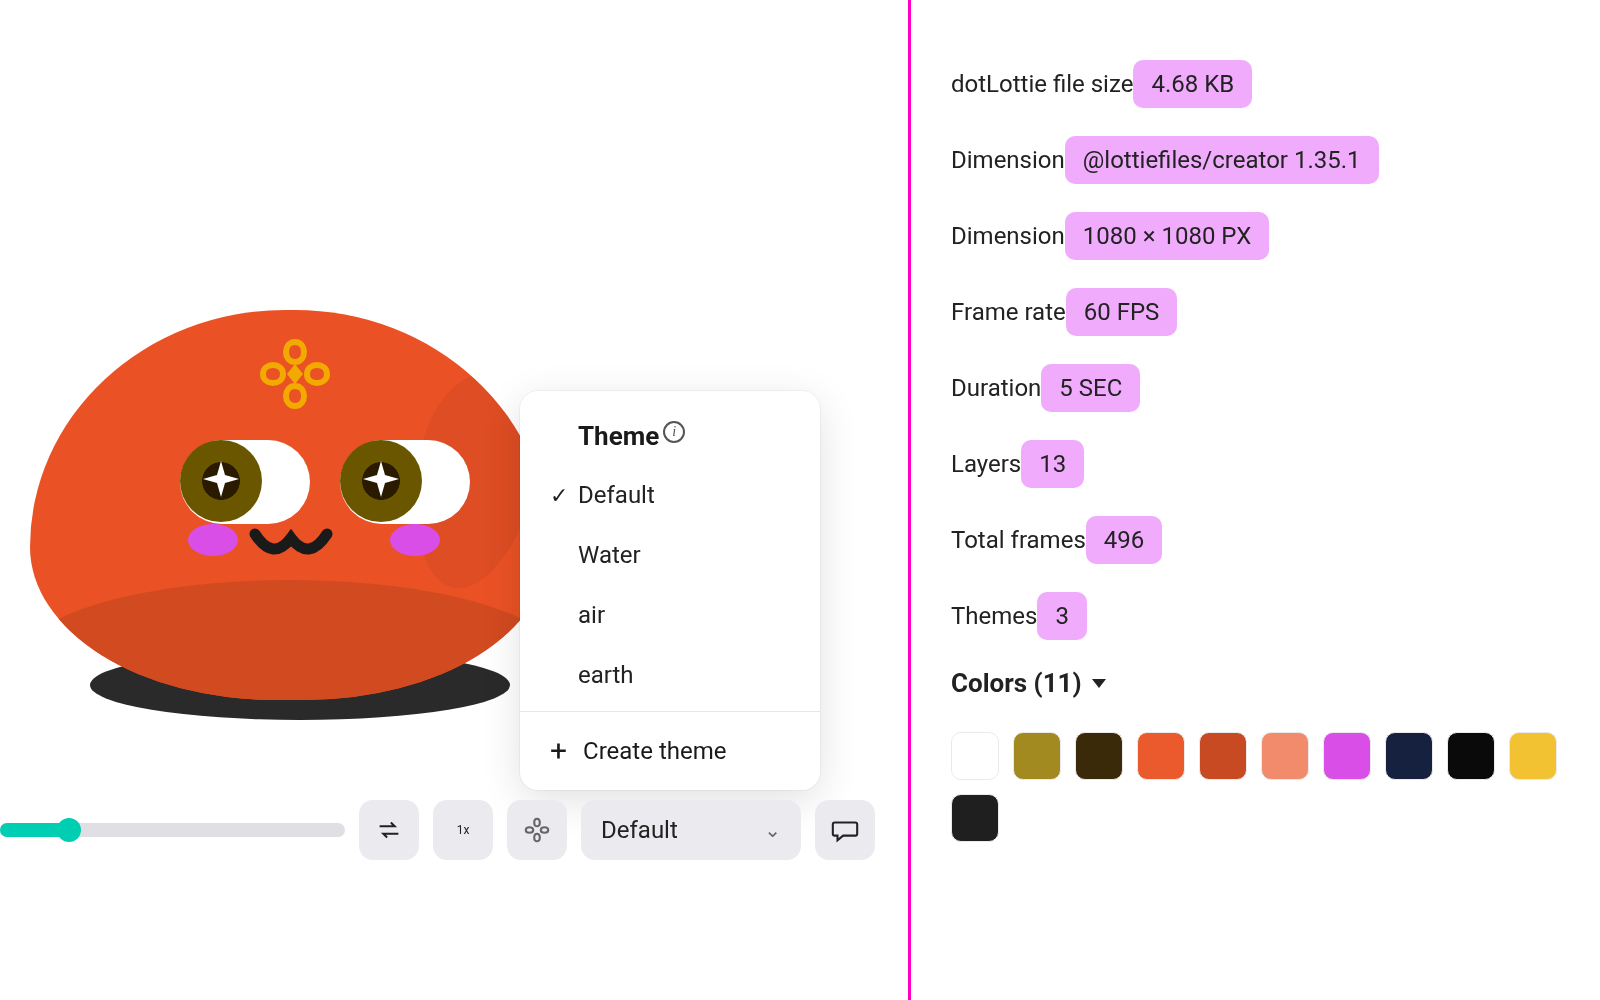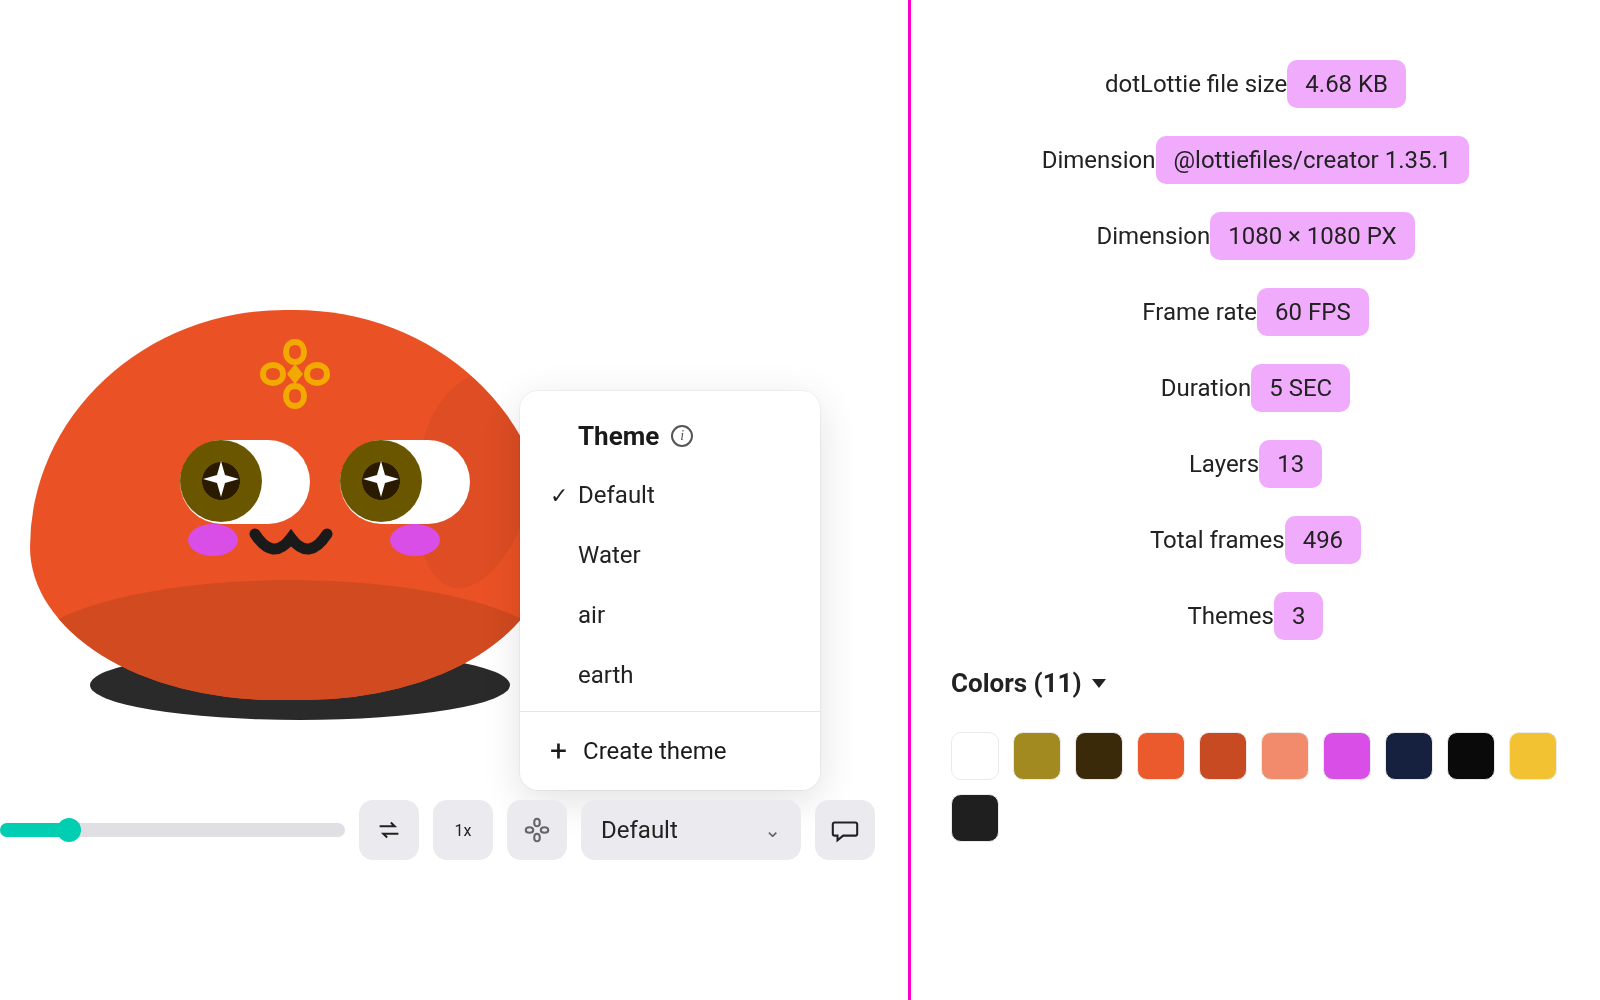--- a/index.html
+++ b/index.html
@@ -3,39 +3,39 @@
 <meta charset="utf-8">
 <style>
   * { box-sizing: border-box; margin: 0; padding: 0; }
   html, body { width: 1600px; height: 1000px; font-family: -apple-system, BlinkMacSystemFont, "Segoe UI", Roboto, Helvetica, Arial, sans-serif; color: #1a1a1a; background: #ffffff; overflow: hidden; }
   .app { display: flex; width: 100%; height: 100%; }
   .canvas-pane { position: relative; width: 908px; height: 100%; background: #ffffff; }
   .right-pane { flex: 1; height: 100%; border-left: 3px solid #ff00c8; padding: 60px 40px 0 40px; overflow-y: auto; }
   .section-header { display: flex; align-items: center; gap: 10px; margin-bottom: 34px; cursor: pointer; }
   .section-title { font-size: 26px; font-weight: 700; color: #222; }
   .caret-down { width: 0; height: 0; border-left: 7px solid transparent; border-right: 7px solid transparent; border-top: 9px solid #222; }
-  .spec-row { display: flex; align-items: center; justify-content: center; margin-bottom: 28px; }
+  .spec-row { display: flex; align-items: center; justify-content: flex-start; margin-bottom: 28px; }
   .spec-label { font-size: 24px; color: #222; font-weight: 400; }
   .pill { background: #f0abfc; border-radius: 10px; padding: 10px 18px; font-size: 24px; color: #222; font-weight: 400; }
   .colors-grid { display: flex; flex-wrap: wrap; gap: 14px; margin-top: 10px; }
   .swatch { width: 48px; height: 48px; border-radius: 10px; border: 1px solid #eaeaea; cursor: pointer; }
   
   .toolbar { position: absolute; bottom: 140px; left: 0; right: 0; height: 60px; display: flex; align-items: center; gap: 14px; padding: 0 0 0 0; }
   .slider-wrap { flex: 0 0 345px; display: flex; align-items: center; position: relative; }
   .slider-track { width: 100%; height: 14px; background: #dfdfe4; border-radius: 8px; position: relative; }
   .slider-fill { position: absolute; left: 0; top: 0; height: 100%; width: 20%; background: #00ceb3; border-radius: 8px; }
   .slider-thumb { position: absolute; left: calc(20% - 12px); top: 50%; transform: translateY(-50%); width: 24px; height: 24px; background: #00ceb3; border-radius: 50%; }
   .tb-btn { height: 60px; min-width: 60px; border-radius: 14px; background: #ebebef; display: flex; align-items: center; justify-content: center; color: #222; font-size: 22px; cursor: pointer; }
   .tb-btn svg { width: 30px; height: 30px; stroke: #222; fill: none; stroke-width: 2.2; }
   .theme-select { width: 220px; height: 60px; background: #ebebef; border-radius: 14px; display: flex; align-items: center; justify-content: space-between; padding: 0 20px; font-size: 24px; color: #222; cursor: pointer; }
   .theme-select .chev { font-size: 20px; color: #666; }
   .sparkle-btn svg { stroke: #666; }
   
   .popover { position: absolute; left: 520px; bottom: 210px; width: 300px; background: #fff; border-radius: 18px; box-shadow: 0 10px 40px rgba(0,0,0,0.12), 0 0 0 1px rgba(0,0,0,0.04); padding: 0; overflow: hidden; }
-  .popover-header { display: flex; align-items: center; gap: 12px; padding: 30px 30px 14px 58px; }
+  .popover-header { display: flex; align-items: flex-start; gap: 4px; padding: 30px 30px 14px 58px; }
   .popover-title { font-size: 26px; font-weight: 700; }
   .info-icon { width: 22px; height: 22px; border: 2px solid #555; border-radius: 50%; display: flex; align-items: center; justify-content: center; font-size: 14px; font-style: italic; font-family: Georgia, serif; color: #555; }
   .popover-item { display: flex; align-items: center; padding: 16px 30px 16px 30px; font-size: 24px; color: #222; cursor: pointer; }
   .popover-item .check { width: 28px; flex: 0 0 28px; font-size: 22px; color: #222; }
   .popover-sep { height: 1px; background: #e6e6ea; margin-top: 6px; }
   .popover-create { display: flex; align-items: center; gap: 16px; padding: 24px 30px; font-size: 24px; cursor: pointer; }
   .plus { font-size: 30px; line-height: 1; }
   
   .character { position: absolute; left: 30px; top: 290px; width: 530px; height: 430px; }
   .shadow-blob { position: absolute; left: 60px; bottom: 0; width: 420px; height: 70px; background: #2a2a2a; border-radius: 50%; }
@@ -134,21 +134,21 @@
         <div class="slider-track">
           <div class="slider-fill"></div>
           <div class="slider-thumb"></div>
         </div>
       </div>
       <div class="tb-btn">
         <svg viewBox="0 0 32 32">
             <path d="M6 12h16l-4-4 M26 20H10l4 4"></path>
           </svg>
       </div>
-      <div class="tb-btn" style="font-size:16px;">
+      <div class="tb-btn" style="font-size:12px;">
         <span>1x</span>
       </div>
       <div class="tb-btn sparkle-btn">
         <svg viewBox="0 0 32 32">
           <path d="M16 4c4 0 4 8 0 8s-4-8 0-8zm0 16c4 0 4 8 0 8s-4-8 0-8zM4 16c0-4 8-4 8 0s-8 4-8 0zm16 0c0-4 8-4 8 0s-8 4-8 0z"></path>
         </svg>
       </div>
       <div class="theme-select">
         <span>Default</span>
         <span class="chev">⌄</span>

